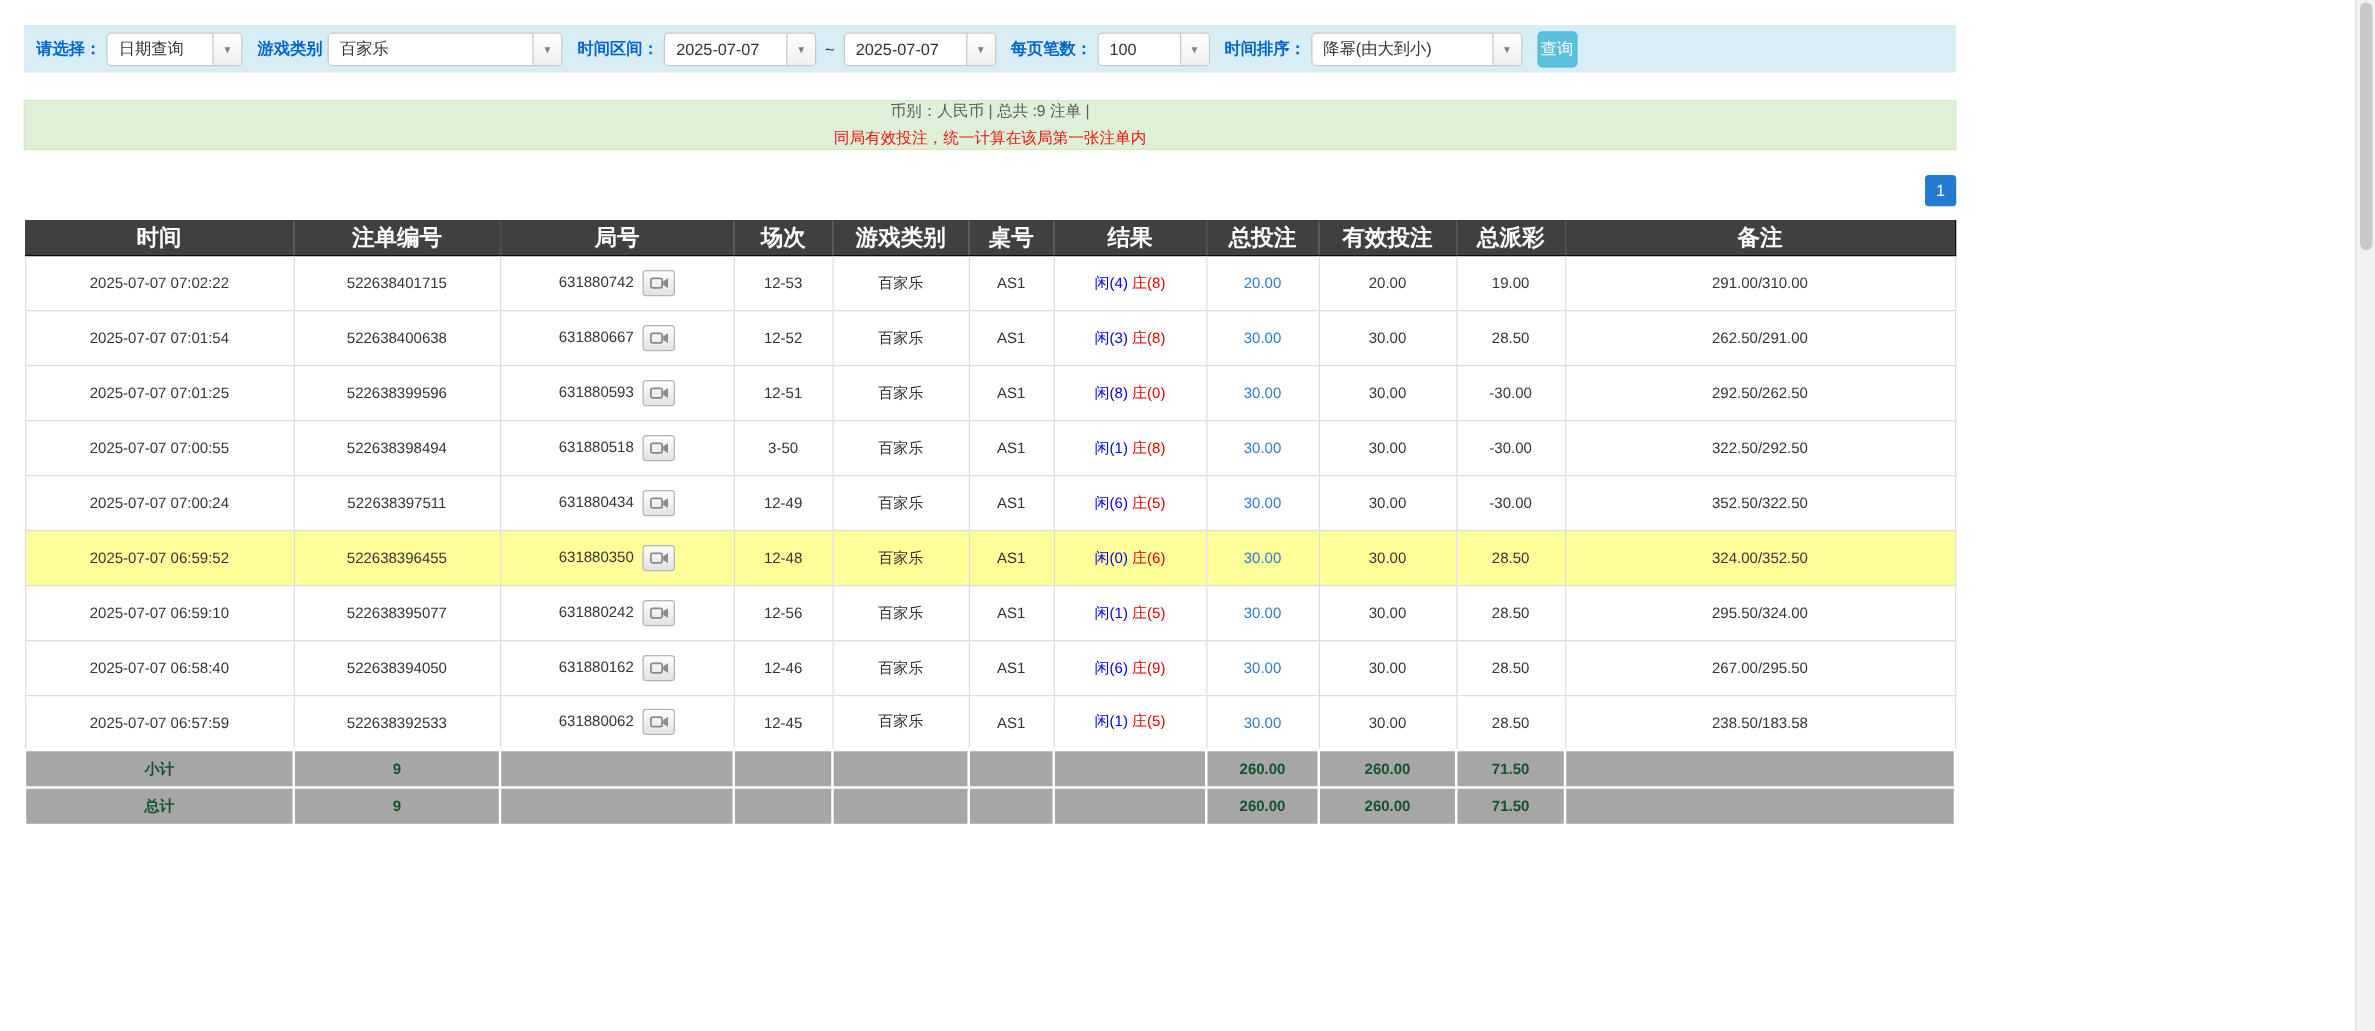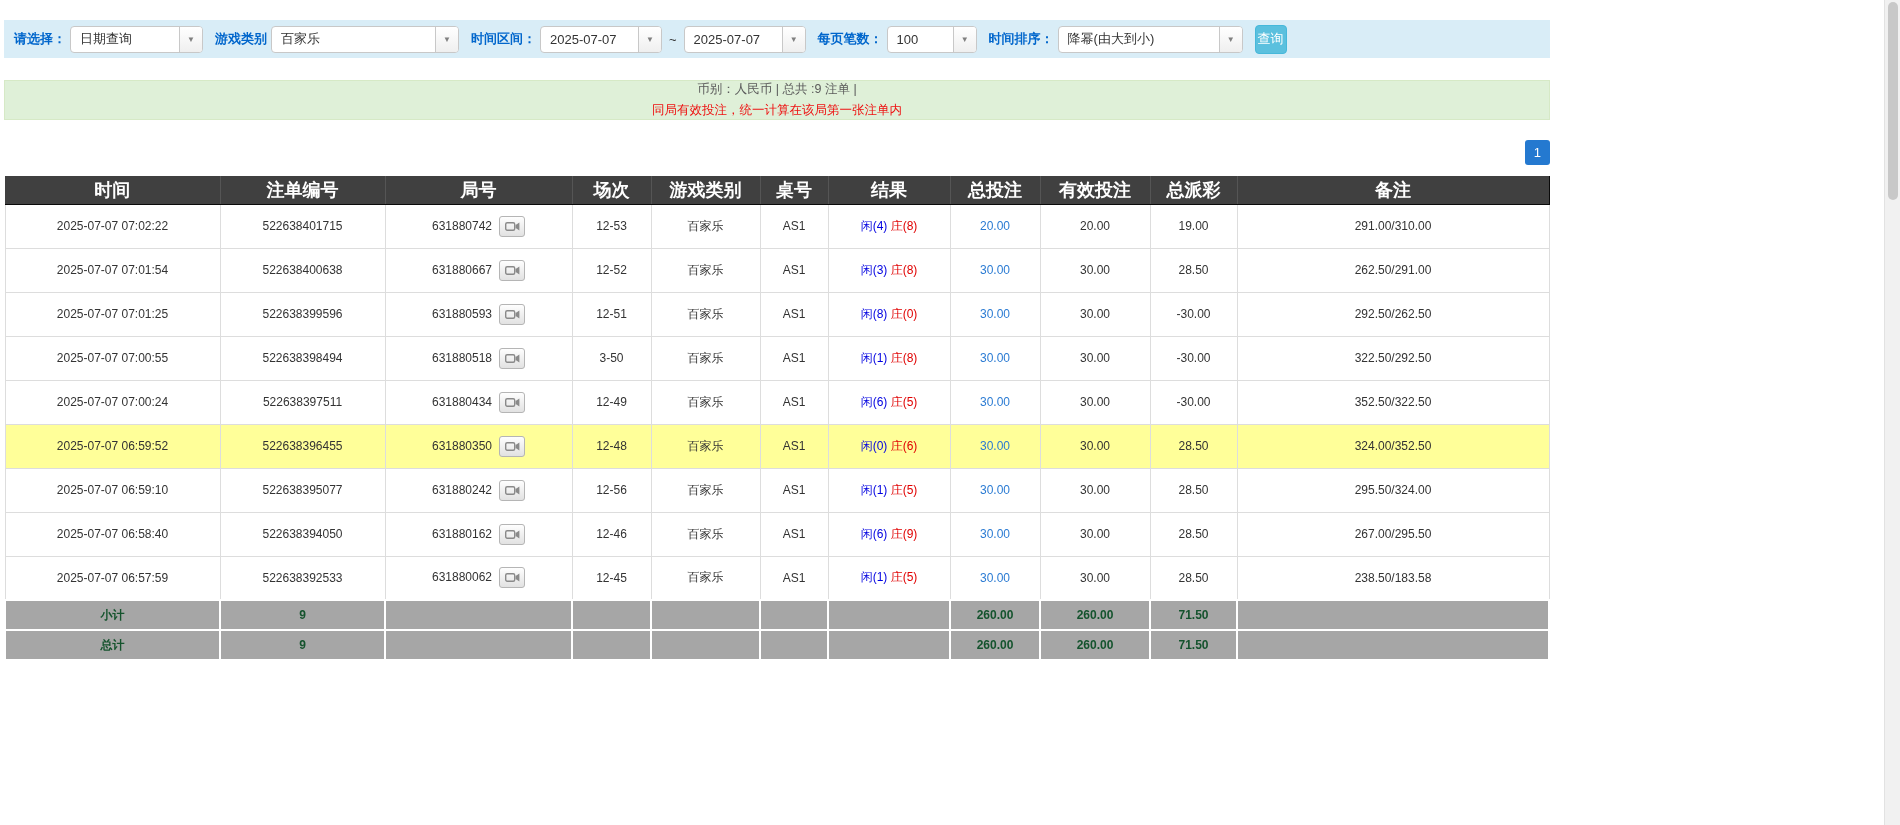--- a/index.html
+++ b/index.html
@@ -4,21 +4,21 @@
 <style>
   * { box-sizing: border-box; }
   html, body { margin: 0; padding: 0; }
   body {
     width: 1900px; height: 825px;
     background: #ffffff;
     font-family: "Liberation Sans", "DejaVu Sans", sans-serif;
     position: relative;
     overflow: hidden;
   }
-  .content { position: absolute; left: 4px; top: 20px; width: 1546px; }
+  .content { position: absolute; left: 19px; top: 20px; width: 1546px; }
 
   
   .filter-bar {
     background: #d9edf7;
     height: 38px;
     display: flex;
     align-items: center;
     padding: 0 6px;
   }
   .flabel {
@@ -32,25 +32,25 @@
     height: 27px; overflow: hidden;
   }
   .combo-text { padding: 0 9px; font-size: 13px; color: #333; flex: 1; white-space: nowrap; }
   .combo-arrow {
     width: 23px; align-self: stretch;
     border-left: 1px solid #c8c8c8;
     display: flex; align-items: center; justify-content: center;
     color: #808080; font-size: 8px;
     background: linear-gradient(#ffffff, #efefef);
   }
-  .w-query { width: 133px; }
+  .w-query { width: 109px; }
   .w-game  { width: 188px; }
   .w-date  { width: 122px; }
   .w-pp    { width: 90px; }
-  .w-sort  { width: 185px; }
+  .w-sort  { width: 169px; }
   .tilde { margin: 0 7px; color: #333; font-size: 13px; }
   .query-btn {
     margin-left: 12px;
     background: #5bc0de; color: #fff;
     border: 1px solid #46b8da; border-radius: 4px;
     height: 29px; padding: 0 2px; font-size: 13px; cursor: pointer;
   }
 
   
   .summary-bar {

